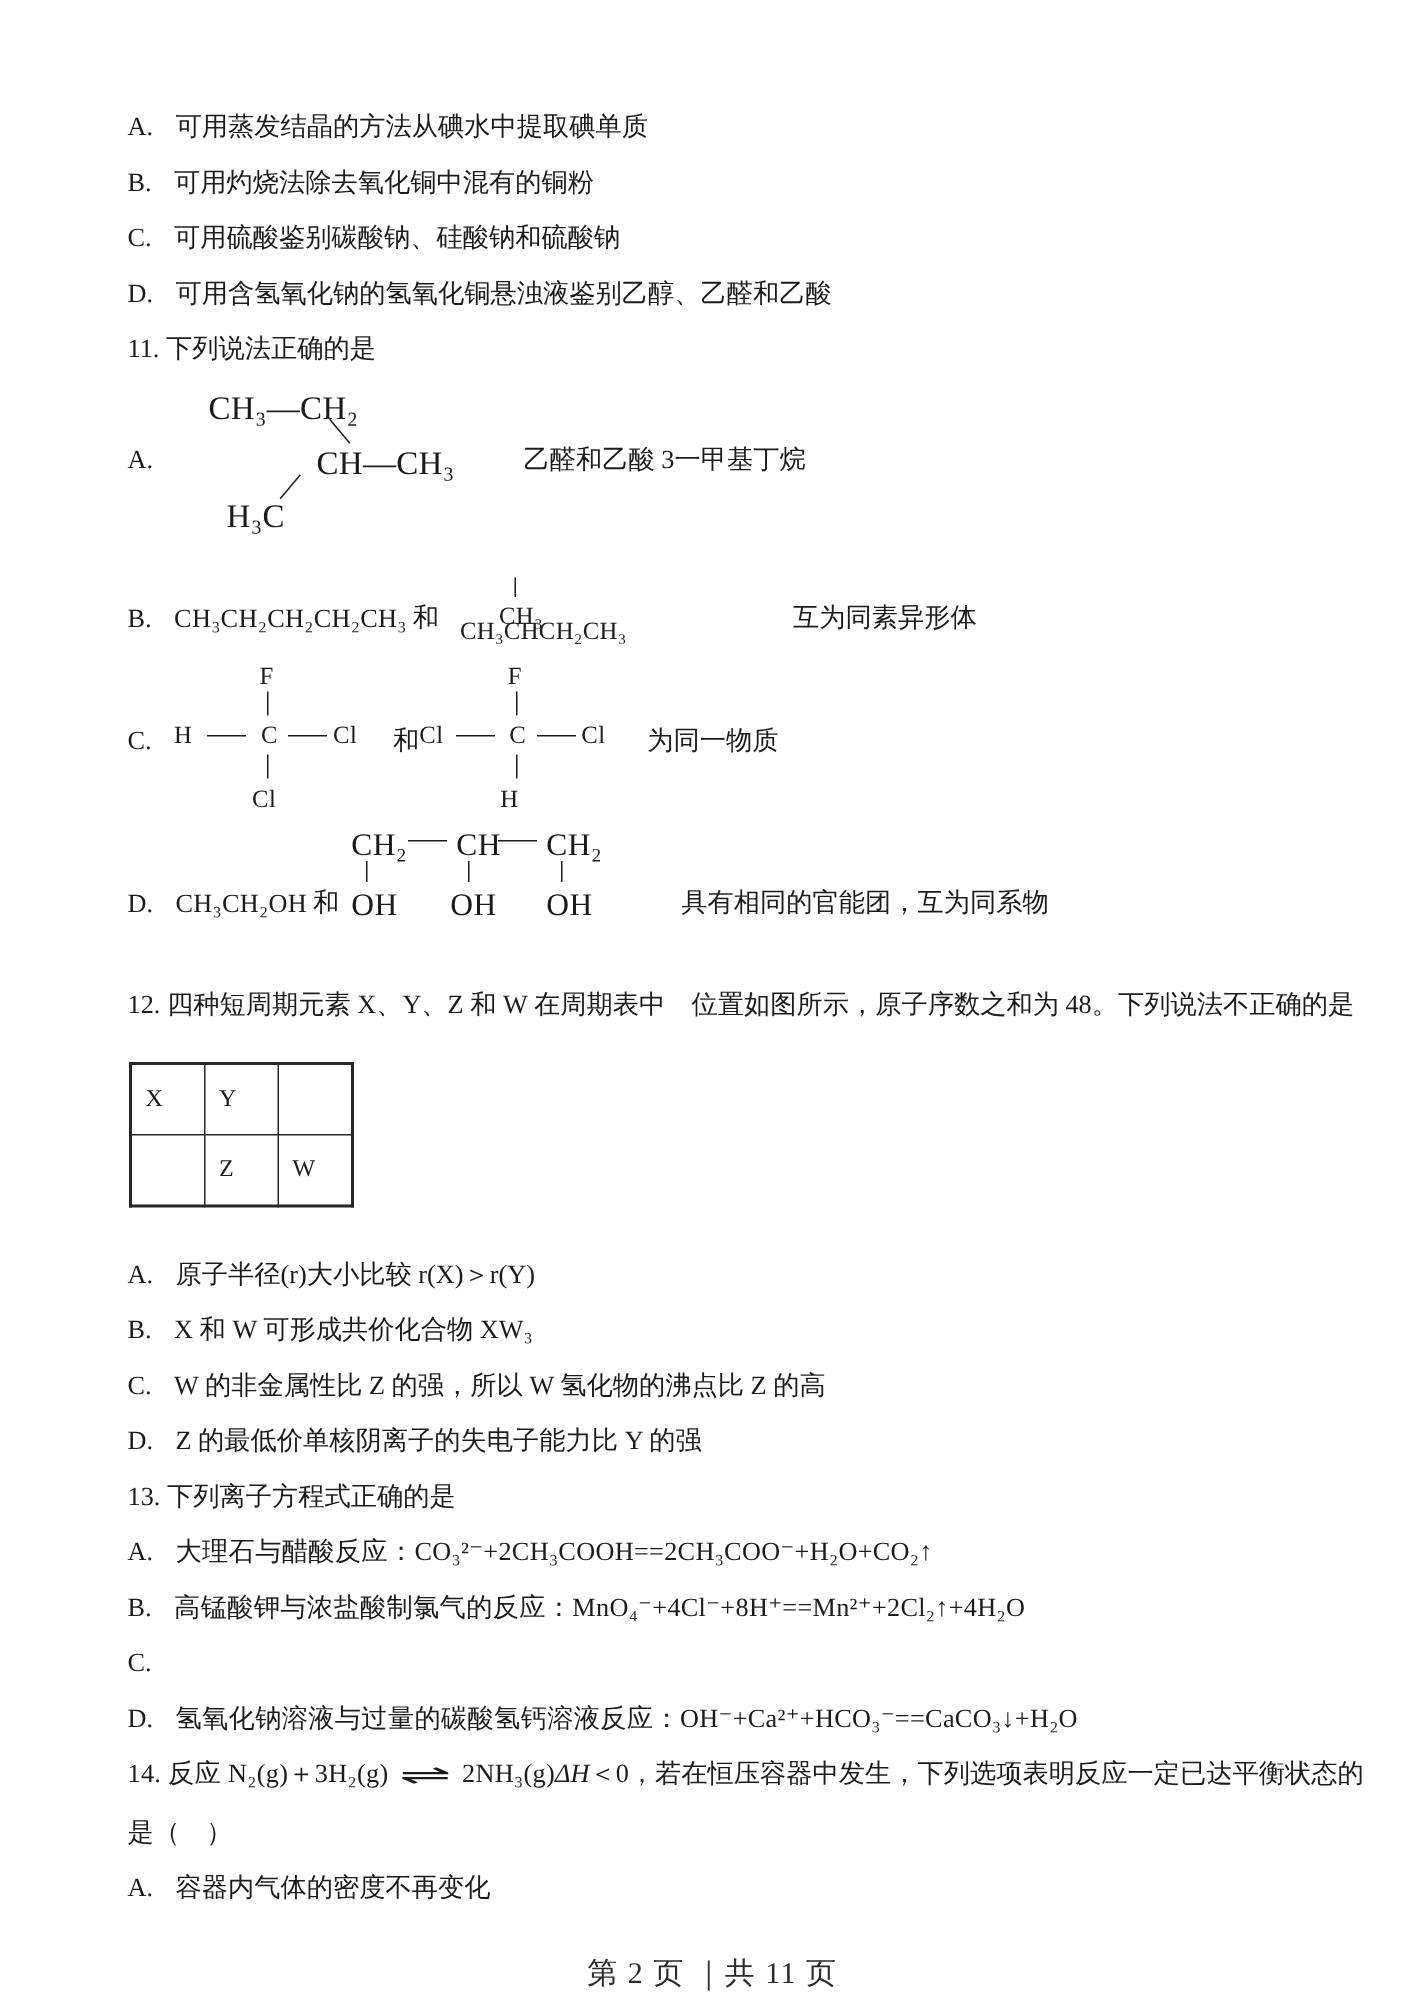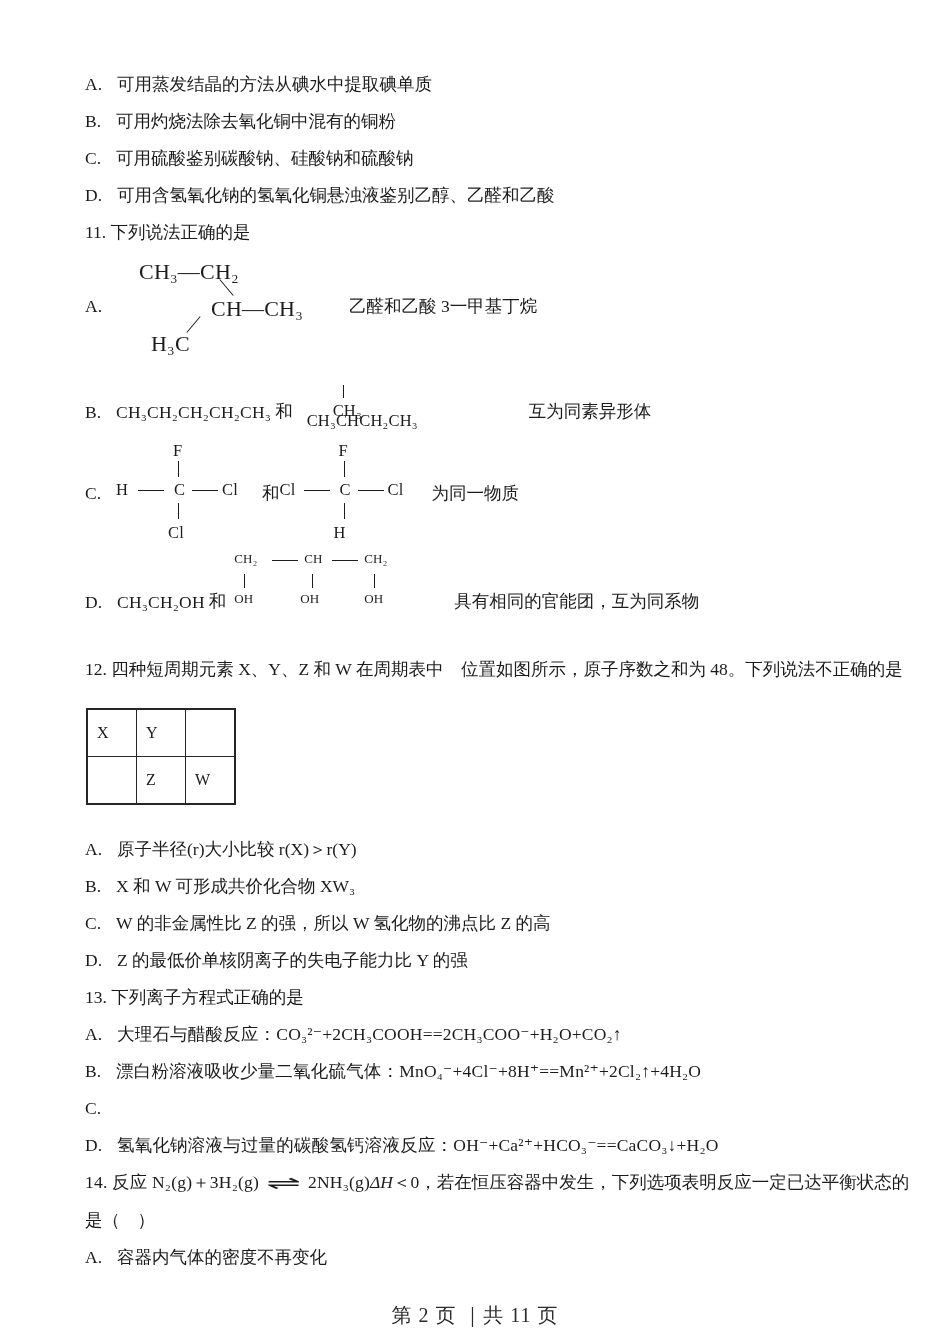--- a/index.html
+++ b/index.html
@@ -47,21 +47,21 @@
   .cross .c-c   { position:absolute; left:58px; top:39px; }
   .cross .c-h2  { left:76px; top:49px; width:26px; }
   .cross .c-r   { position:absolute; left:106px; top:39px; }
   .cross .c-v2  { left:62px; top:62px; height:16px; }
   .cross .c-bot { position:absolute; left:52px; top:82px; }
   .cross.wideL .c-l { left:-2px; }
   .and-tight { margin:0 2px 0 10px; }
 
   
   .row-structD { display:flex; align-items:flex-end; margin:4px 0 26px; }
-  .structD { position:relative; width:212px; height:62px; font-size:13px; margin:0 8px; }
+  .structD { position:relative; width:212px; height:62px; font-size:21px; margin:0 8px; }
   .structD .dc1 { position:absolute; left:0;    top:0; }
   .structD .dh1 { left:38px;  top:9px;  width:26px; }
   .structD .dc2 { position:absolute; left:70px;  top:0; }
   .structD .dh2 { left:98px;  top:9px;  width:26px; }
   .structD .dc3 { position:absolute; left:130px; top:0; }
   .structD .db1 { left:10px;  top:23px; height:14px; }
   .structD .db2 { left:78px;  top:23px; height:14px; }
   .structD .db3 { left:140px; top:23px; height:14px; }
   .structD .do1 { position:absolute; left:0;    top:40px; }
   .structD .do2 { position:absolute; left:66px; top:40px; }
@@ -227,21 +227,21 @@
   </div>
 
   <div>
     <div class="line stem">13. 下列离子方程式正确的是</div>
     <div class="line opt">
       <span class="lab">A.</span>
       <span class="chem">大理石与醋酸反应：CO₃²⁻+2CH₃COOH==2CH₃COO⁻+H₂O+CO₂↑</span>
     </div>
     <div class="line opt">
       <span class="lab">B.</span>
-      <span class="chem">漂白粉溶液吸收少量二氧化硫气体：MnO₄⁻+4Cl⁻+8H⁺==Mn²⁺+2Cl₂↑+4H₂O</span>
+      <span class="chem">高锰酸钾与浓盐酸制氯气的反应：MnO₄⁻+4Cl⁻+8H⁺==Mn²⁺+2Cl₂↑+4H₂O</span>
     </div>
     <div class="line opt">
       <span class="lab">C.</span>
     </div>
     <div class="line opt">
       <span class="lab">D.</span>
       <span class="chem">氢氧化钠溶液与过量的碳酸氢钙溶液反应：OH⁻+Ca²⁺+HCO₃⁻==CaCO₃↓+H₂O</span>
     </div>
   </div>
 

